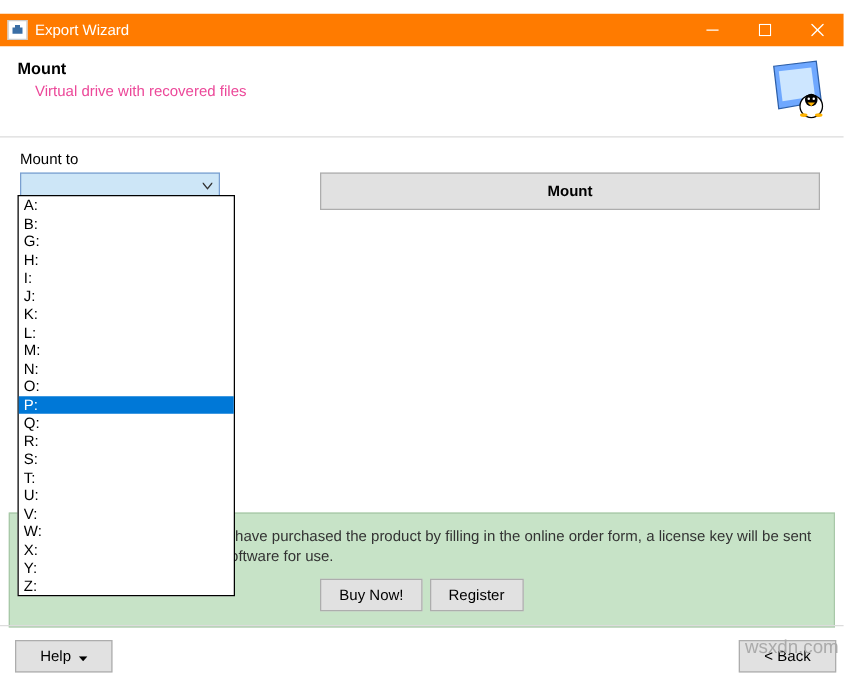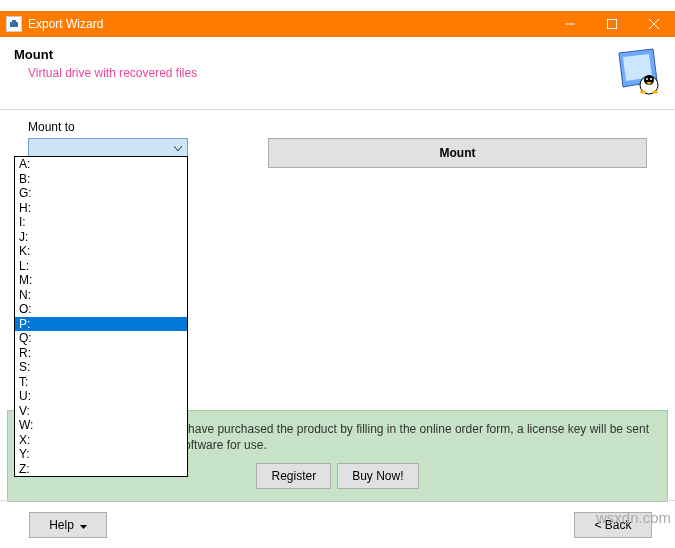--- a/index.html
+++ b/index.html
@@ -10,40 +10,40 @@
     .titlebar .title-text { flex: 1; }
     .winbtn { width: 42px; height: 26px; display: flex; align-items: center; justify-content: center; cursor: default; }
     .winbtn svg { stroke: #fff; }
     
     .header { padding: 10px 14px 14px 14px; border-bottom: 1px solid #dcdcdc; display: flex; align-items: flex-start; }
     .header-texts { flex: 1; }
     .header h1 { font-size: 13px; font-weight: bold; color: #000; margin-bottom: 4px; }
     .header .subtitle { font-size: 12px; color: #ec4899; padding-left: 14px; }
     .header-icon { width: 48px; height: 48px; margin-left: 8px; }
     
-    .content { position: relative; padding: 10px 28px; height: 320px; }
+    .content { position: relative; padding: 10px 16px; height: 320px; }
     .mount-to-label { font-size: 12px; margin-bottom: 4px; }
     .row { display: flex; align-items: flex-start; gap: 80px; }
     
     .combo { width: 160px; height: 21px; border: 1px solid #7a9fd0; background: #cde6f7; display: flex; align-items: center; font-size: 12px; padding-left: 4px; position: relative; cursor: default; }
     .combo .chev { width: 18px; height: 100%; display: flex; align-items: center; justify-content: center; position: absolute; right: 0; }
     
     .mount-btn { flex: 1; max-width: 400px; height: 30px; border: 1px solid #adadad; background: #e1e1e1; font-size: 12px; font-weight: bold; display: flex; align-items: center; justify-content: center; cursor: default; }
     
     .dropdown-list { position: absolute; left: 14px; top: 46px; width: 174px; border: 1px solid #000; background: #fff; z-index: 100; }
     .dropdown-list .opt { font-size: 12px; padding: 0px 4px; line-height: 14.5px; cursor: default; }
     .dropdown-list .opt.selected { background: #0078d7; color: #fff; }
     
     .notice { position: absolute; left: 7px; right: 7px; top: 410px; background: #c7e3c7; border: 1px solid #a8c8a8; padding: 10px 12px 12px 12px; }
     .notice-text { font-size: 12px; color: #333; line-height: 16px; margin-bottom: 10px; }
     .notice-buttons { display: flex; gap: 6px; justify-content: center; }
     .btn { height: 26px; padding: 0 14px; border: 1px solid #adadad; background: #e1e1e1; font-size: 12px; display: flex; align-items: center; justify-content: center; cursor: default; }
     .btn.primary { border: 2px solid #0078d7; background: #e5f1fb; }
     
-    .footer { position: absolute; left: 0; right: 0; bottom: 0; height: 48px; border-top: 1px solid #dcdcdc; display: flex; align-items: center; padding: 0 23px; gap: 28px; }
+    .footer { position: absolute; left: 0; right: 0; bottom: 0; height: 48px; border-top: 1px solid #dcdcdc; display: flex; align-items: center; padding: 0 6px; gap: 28px; }
     .footer .spacer { flex: 1; }
     .footer .btn { min-width: 78px; margin-left: 6px; }
     .help-btn { min-width: 68px; display: flex; align-items: center; justify-content: center; gap: 6px; }
     
     .watermark { position: absolute; right: 4px; bottom: 22px; font-size: 15px; color: #aaa; z-index: 200; }
   </style>
 </head>
 <body>
 
 <div class="titlebar">
@@ -128,22 +128,22 @@
       <div class="opt">W:</div>
       <div class="opt">X:</div>
       <div class="opt">Y:</div>
       <div class="opt">Z:</div>
     </div>
 </div>
 
 <div class="notice">
   <div class="notice-text">save recovered files. Once you have purchased the product by filling in the online order form, a license key will be sent to you via email to unlock the software for use.</div>
   <div class="notice-buttons">
+    <div class="btn">Buy Now!</div>
     <div class="btn">Register</div>
-    <div class="btn">Buy Now!</div>
   </div>
 </div>
 
 <div class="footer">
   <div class="btn help-btn">
     <span>Help</span>
     <span>
       <svg width="7" height="4" viewBox="0 0 7 4">
           <polygon points="0,0 7,0 3.5,4" fill="#000"></polygon>
         </svg>

